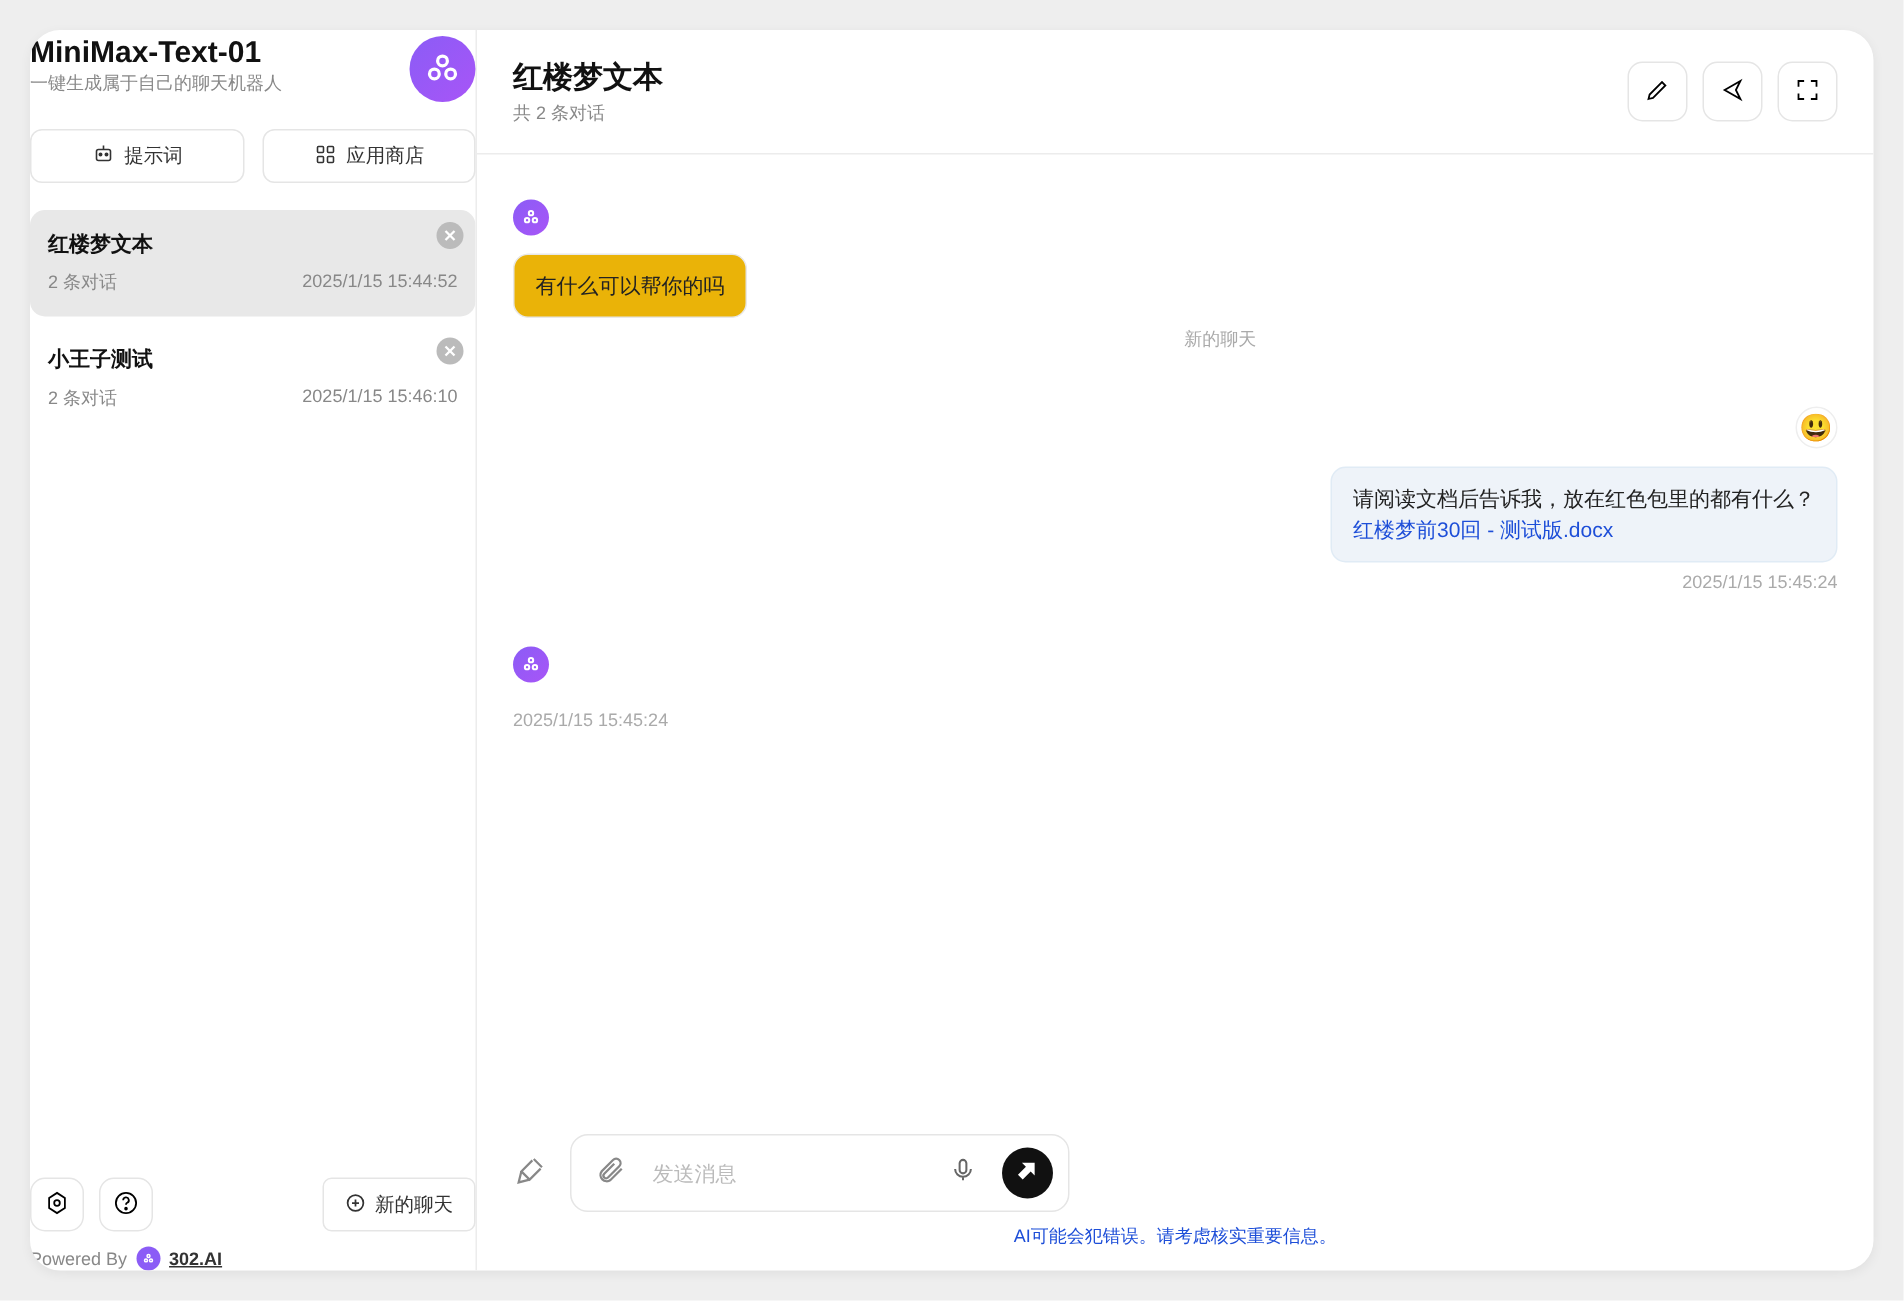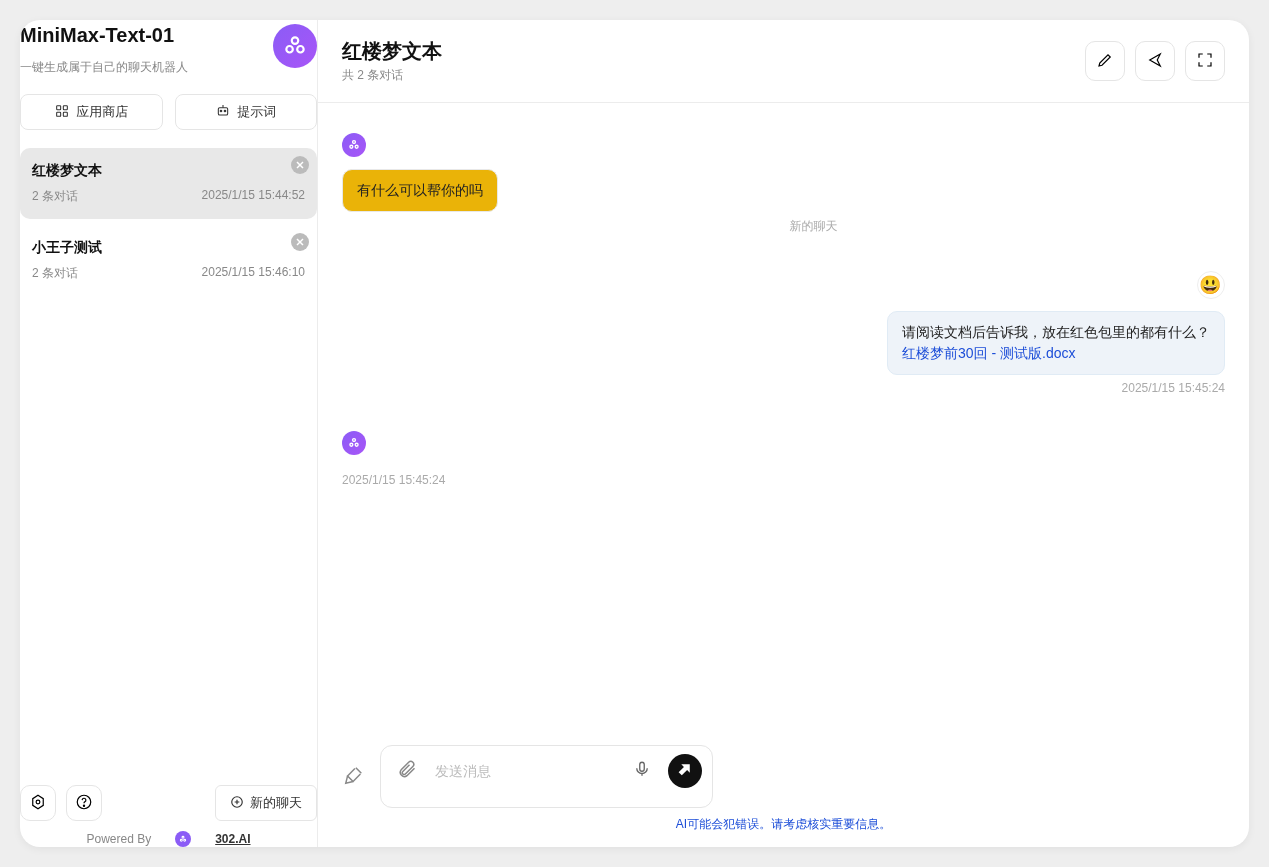--- a/index.html
+++ b/index.html
@@ -27,21 +27,21 @@
 }
 .sidebar-header {
   display: flex;
   align-items: flex-start;
   justify-content: space-between;
   margin-bottom: 18px;
   padding: 4px 0 0 0;
 }
 .header-text { flex: 1; }
 .app-title { font-size: 20px; font-weight: 700; color: #111; }
-.app-subtitle { font-size: 12px; color: #888; margin-top: 12px; }
+.app-subtitle { font-size: 12px; color: #888; margin-top: 0; }
 .logo {
   width: 44px; height: 44px; border-radius: 50%;
   background: linear-gradient(135deg, #8b5cf6, #a855f7);
   display: flex; align-items: center; justify-content: center;
   flex-shrink: 0;
 }
 .logo svg { width: 26px; height: 26px; }
 .btn-row { display: flex; gap: 12px; margin-bottom: 18px; }
 .btn {
   flex: 1; height: 36px; border: 1px solid #e5e5e5; border-radius: 8px;
@@ -69,21 +69,21 @@
   width: 36px; height: 36px; border: 1px solid #e5e5e5; border-radius: 10px;
   background: #fff; display: flex; align-items: center; justify-content: center;
   cursor: pointer;
 }
 .icon-btn svg { width: 18px; height: 18px; }
 .new-chat-btn {
   margin-left: auto; height: 36px; padding: 0 14px; border: 1px solid #e5e5e5;
   border-radius: 6px; background: #fff; display: flex; align-items: center;
   gap: 6px; font-size: 13px; color: #333; cursor: pointer;
 }
-.powered-by { text-align: center; font-size: 12px; color: #888; display: flex; align-items: center; justify-content: center; gap: 24px; }
+.powered-by { text-align: center; font-size: 12px; color: #888; display: flex; align-items: center; gap: 6px; }
 .powered-logo {
   width: 16px; height: 16px; border-radius: 50%; background: #8b5cf6;
   display: inline-flex; align-items: center; justify-content: center;
 }
 .powered-logo svg { width: 10px; height: 10px; }
 .powered-brand { color: #333; font-weight: 600; text-decoration: underline; }
 
 .main { flex: 1; display: flex; flex-direction: column; }
 .main-header {
   display: flex; align-items: center; justify-content: space-between;
@@ -120,21 +120,21 @@
   max-width: 600px;
 }
 .bubble.assistant-bubble { background: #eab308; color: #222; border: 1px solid #e8e8e8; }
 .bubble.user-bubble { background: #eef3f9; color: #222; border: 1px solid #e0ebf5; }
 .attachment-link { color: #1d4ed8; cursor: pointer; }
 .msg-caption { font-size: 12px; color: #aaa; margin-top: 6px; }
 
 .composer-area { padding: 10px 24px 14px 24px; }
 .composer {
   display: flex; align-items: center; gap: 12px; border: 1px solid #e5e5e5;
-  border-radius: 12px; padding: 8px 10px 19px 14px; background: #fff;
+  border-radius: 12px; padding: 8px 10px 8px 14px; background: #fff;
 }
 .composer-left-icon {
   width: 24px; height: 24px; display: flex; align-items: center; justify-content: center;
   cursor: pointer; color: #888; margin-right: 4px;
 }
 .composer-left-icon.outside { margin-right: 0; }
 .composer input {
   flex: 1; border: none; outline: none; font-size: 14px; color: #333;
   background: transparent;
 }
@@ -165,37 +165,37 @@
       <div class="logo">
         <svg viewBox="0 0 24 24" fill="none" stroke="#fff" stroke-width="2">
             <circle cx="12" cy="7" r="3"></circle>
             <circle cx="7" cy="15" r="3"></circle>
             <circle cx="17" cy="15" r="3"></circle>
           </svg>
       </div>
     </div>
 
     <div class="btn-row">
+      <button class="btn">
+        <span><svg viewBox="0 0 24 24" fill="none" stroke="currentColor" stroke-width="1.6">
+              <rect x="5" y="7" width="14" height="11" rx="2"></rect>
+              <circle cx="9" cy="12" r="1.2" fill="currentColor"></circle>
+              <circle cx="15" cy="12" r="1.2" fill="currentColor"></circle>
+              <line x1="12" y1="3" x2="12" y2="7"></line>
+            </svg></span>
+        <span>提示词</span>
+      </button>
       <button class="btn">
         <span><svg viewBox="0 0 24 24" fill="none" stroke="currentColor" stroke-width="1.6">
               <rect x="4" y="4" width="6" height="6" rx="1"></rect>
               <rect x="14" y="4" width="6" height="6" rx="1"></rect>
               <rect x="4" y="14" width="6" height="6" rx="1"></rect>
               <rect x="14" y="14" width="6" height="6" rx="1"></rect>
             </svg></span>
         <span>应用商店</span>
-      </button>
-      <button class="btn">
-        <span><svg viewBox="0 0 24 24" fill="none" stroke="currentColor" stroke-width="1.6">
-              <rect x="5" y="7" width="14" height="11" rx="2"></rect>
-              <circle cx="9" cy="12" r="1.2" fill="currentColor"></circle>
-              <circle cx="15" cy="12" r="1.2" fill="currentColor"></circle>
-              <line x1="12" y1="3" x2="12" y2="7"></line>
-            </svg></span>
-        <span>提示词</span>
       </button>
     </div>
 
     <div class="chat-list">
       <div class="chat-item active">
         <div class="chat-remove">
           <svg viewBox="0 0 10 10" stroke="#fff" stroke-width="1.5">
               <line x1="2" y1="2" x2="8" y2="8"></line>
               <line x1="8" y1="2" x2="2" y2="8"></line>
             </svg>

